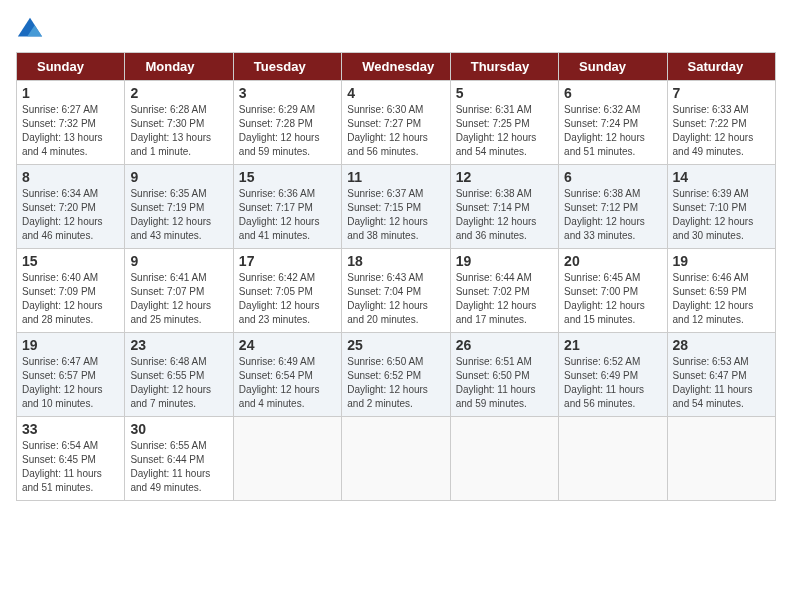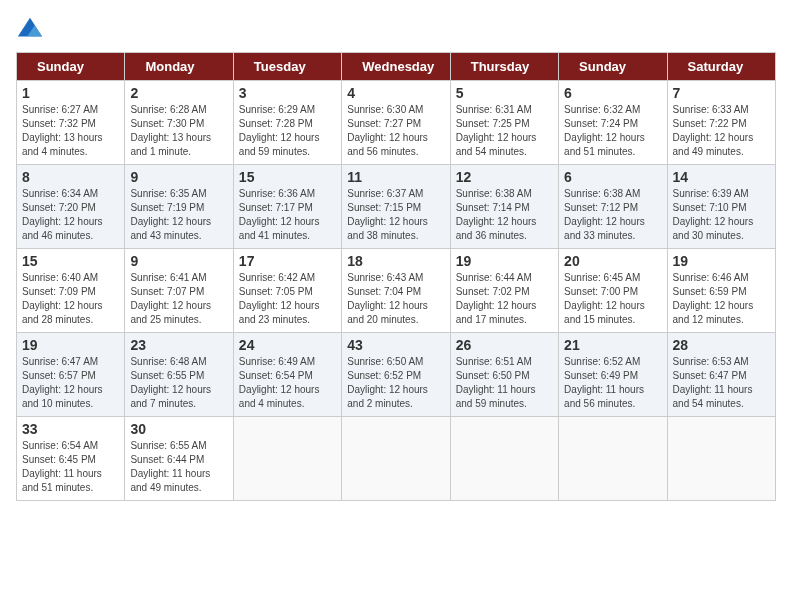--- a/index.html
+++ b/index.html
@@ -226,21 +226,21 @@
         </td>
         <td>
           <span class="day-number">23</span>
           <div class="cell-text">Sunrise: 6:48 AM<br>Sunset: 6:55 PM<br>Daylight: 12 hours<br>and 7 minutes.</div>
         </td>
         <td>
           <span class="day-number">24</span>
           <div class="cell-text">Sunrise: 6:49 AM<br>Sunset: 6:54 PM<br>Daylight: 12 hours<br>and 4 minutes.</div>
         </td>
         <td>
-          <span class="day-number">43</span>
+          <span class="day-number">25</span>
           <div class="cell-text">Sunrise: 6:50 AM<br>Sunset: 6:52 PM<br>Daylight: 12 hours<br>and 2 minutes.</div>
         </td>
         <td>
           <span class="day-number">26</span>
           <div class="cell-text">Sunrise: 6:51 AM<br>Sunset: 6:50 PM<br>Daylight: 11 hours<br>and 59 minutes.</div>
         </td>
         <td>
           <span class="day-number">21</span>
           <div class="cell-text">Sunrise: 6:52 AM<br>Sunset: 6:49 PM<br>Daylight: 11 hours<br>and 56 minutes.</div>
         </td>

